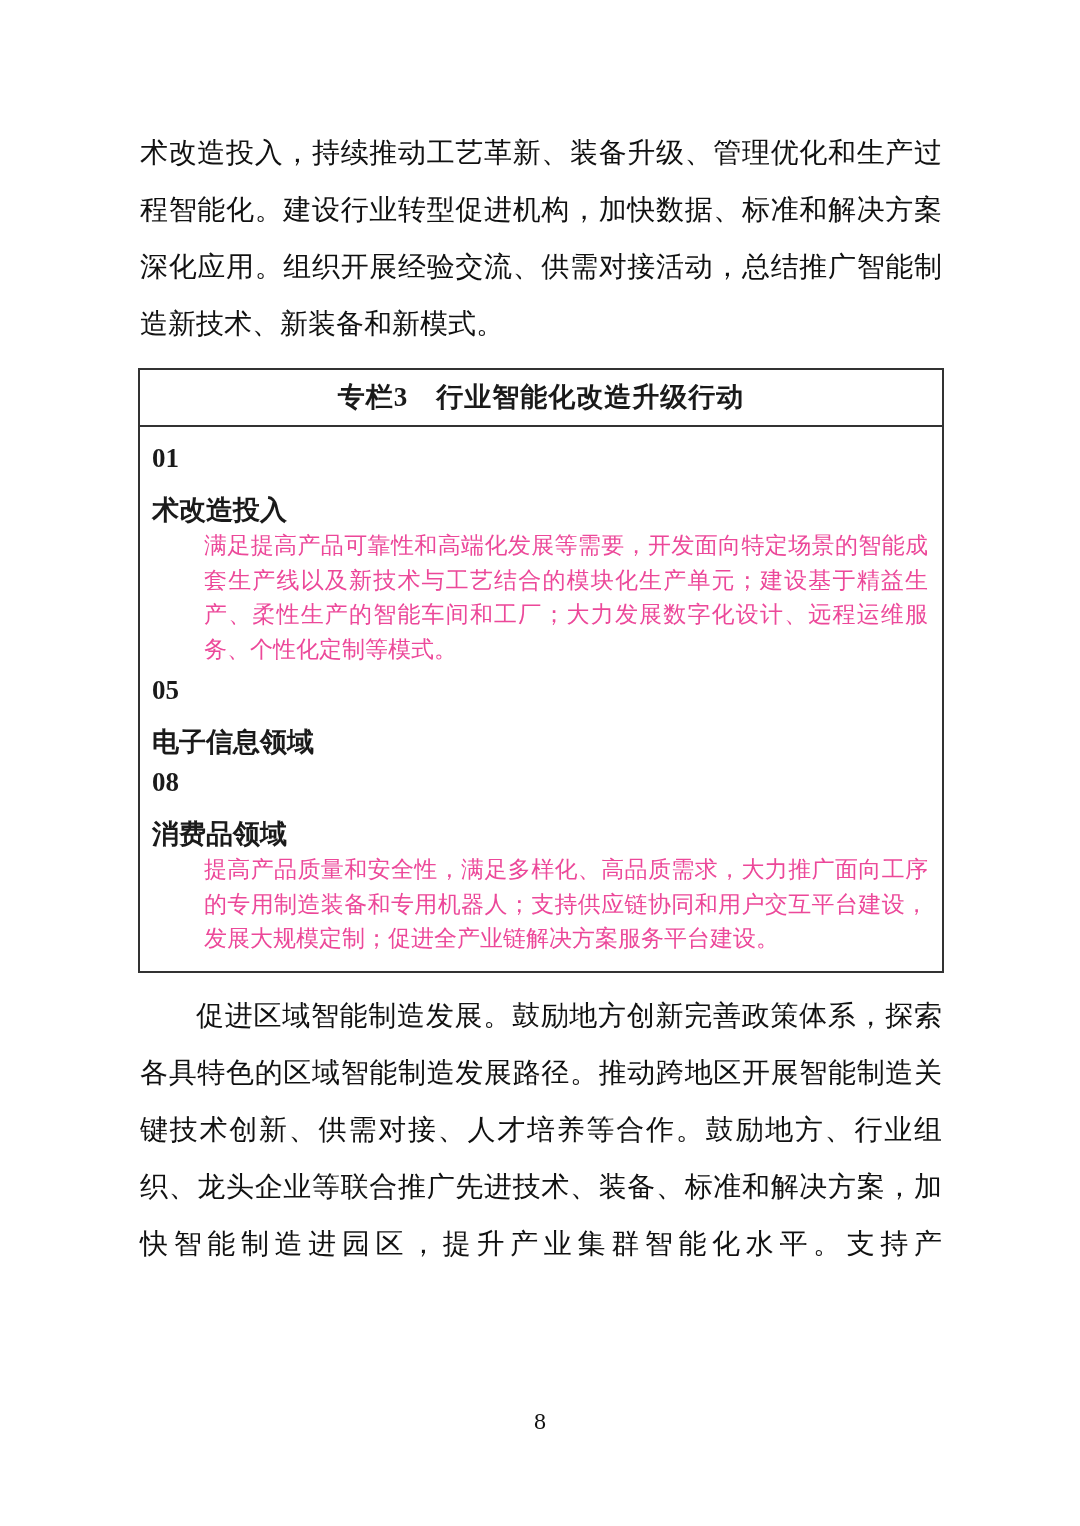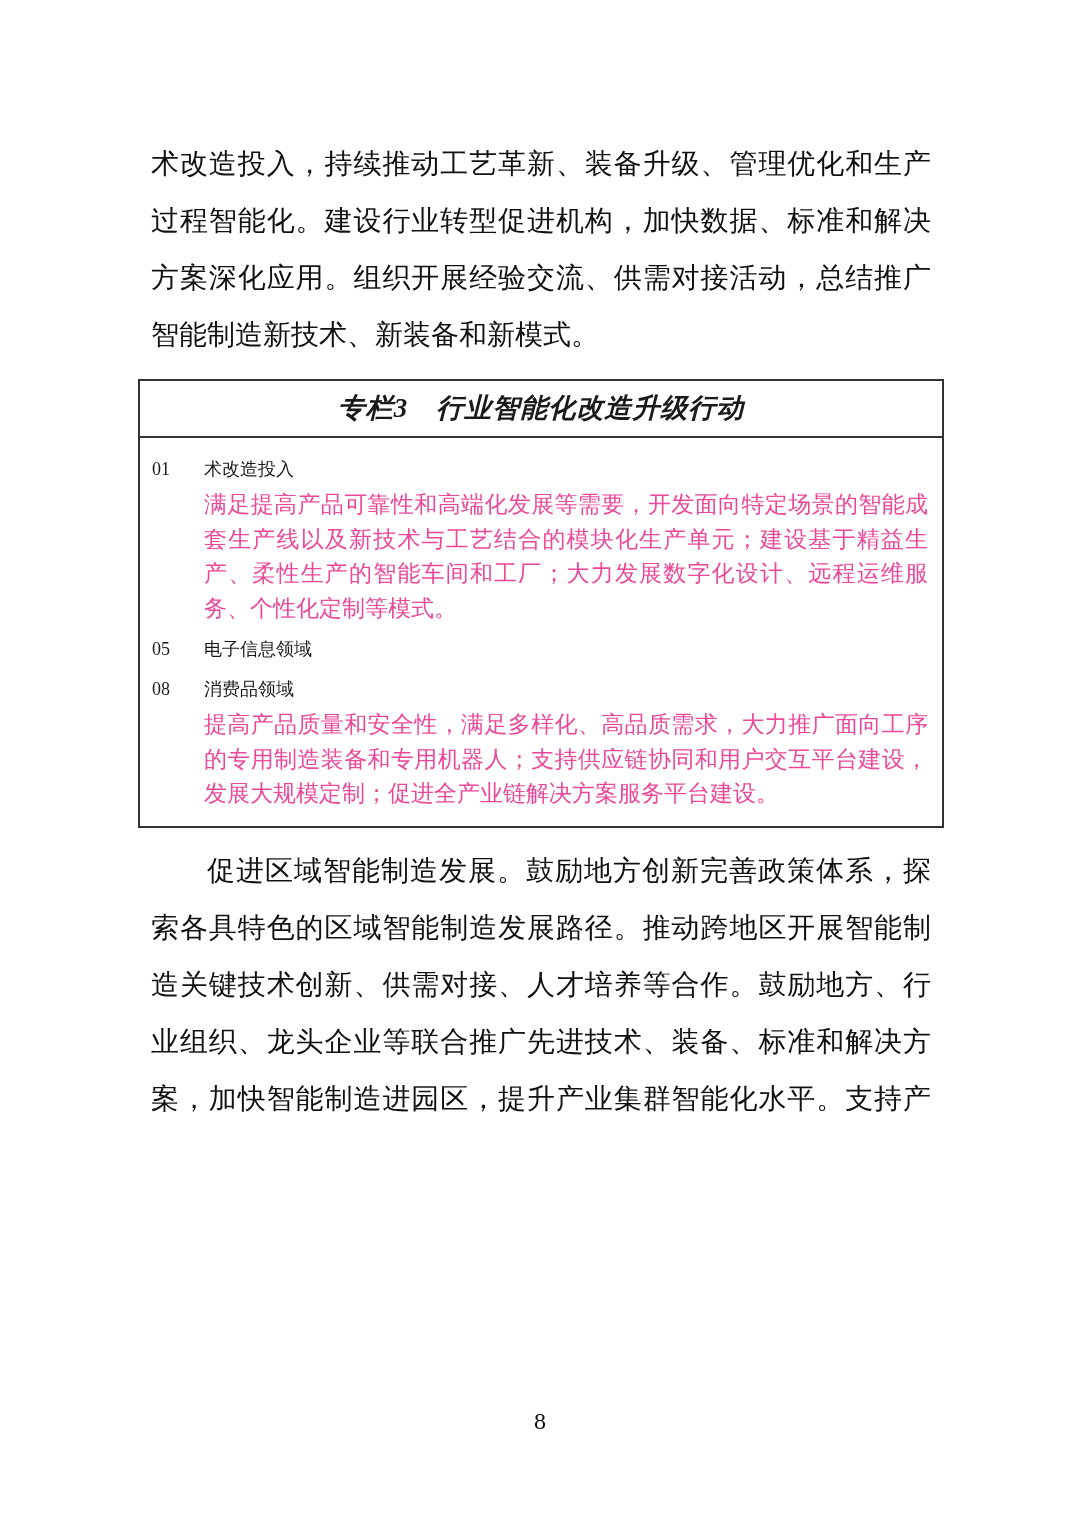--- a/index.html
+++ b/index.html
@@ -15,53 +15,53 @@
   .content {
     position: absolute;
     left: 138px;
     top: 122px;
     width: 806px;
   }
   .para {
     font-size: 28px;
     line-height: 57px;
     text-align: justify;
-    margin: 13px;
+    margin: 2px;
     color: #111;
   }
   .para.indent-first {
     text-indent: 2em;
   }
   .para.justify-last {
     text-align-last: justify;
   }
   .box {
     border: 2px solid #333;
     margin-top: 16px;
     margin-bottom: 14px;
   }
   .box-title {
     font-size: 27px;
     font-weight: bold;
     text-align: center;
     padding: 9px 0 10px 0;
     border-bottom: 2px solid #333;
     letter-spacing: 1px;
-    font-style: italic;
   }
   .box-body {
     padding: 8px 14px 14px 12px;
   }
   .box-item { margin-top: 6px; }
   .item-head {
     display: flex;
-    font-weight: normal;
-    font-size: 18px;
+    font-weight: bold;
+    font-size: 27px;
     line-height: 34px;
     margin-bottom: 2px;
+    flex-direction: column;
   }
   .item-num {
     width: 52px;
     flex: 0 0 52px;
   }
   .item-body {
     margin-left: 52px;
     font-size: 23px;
     line-height: 34.5px;
     text-align: justify;

